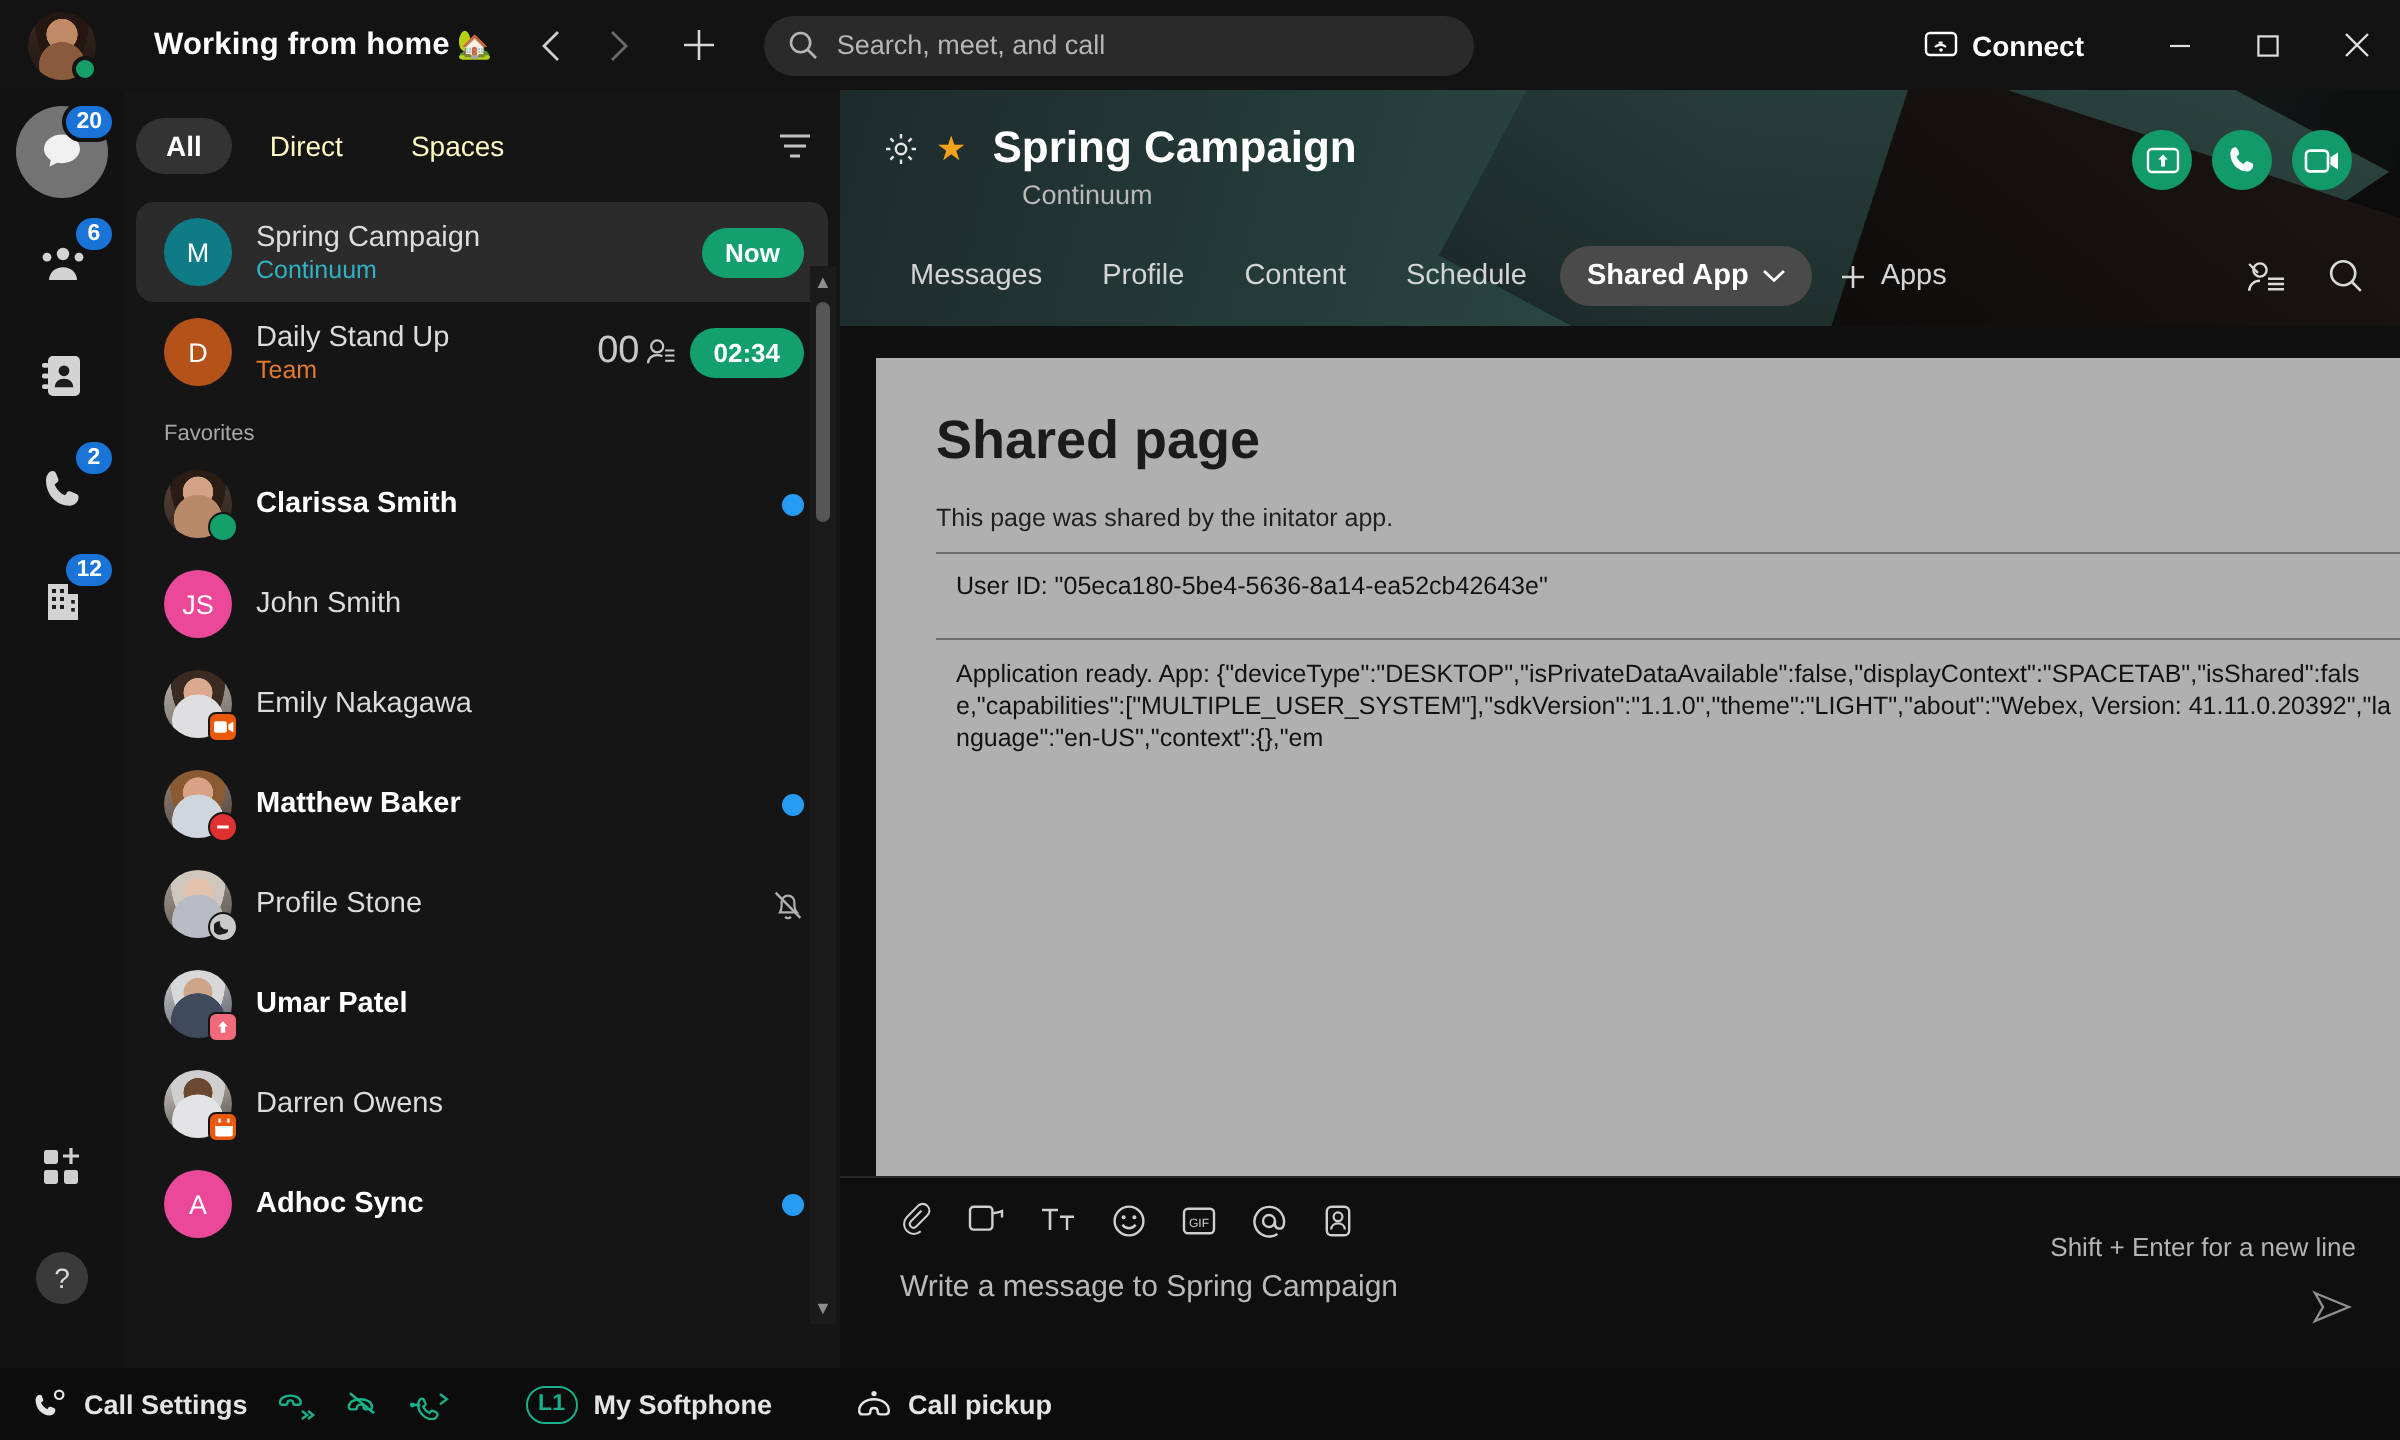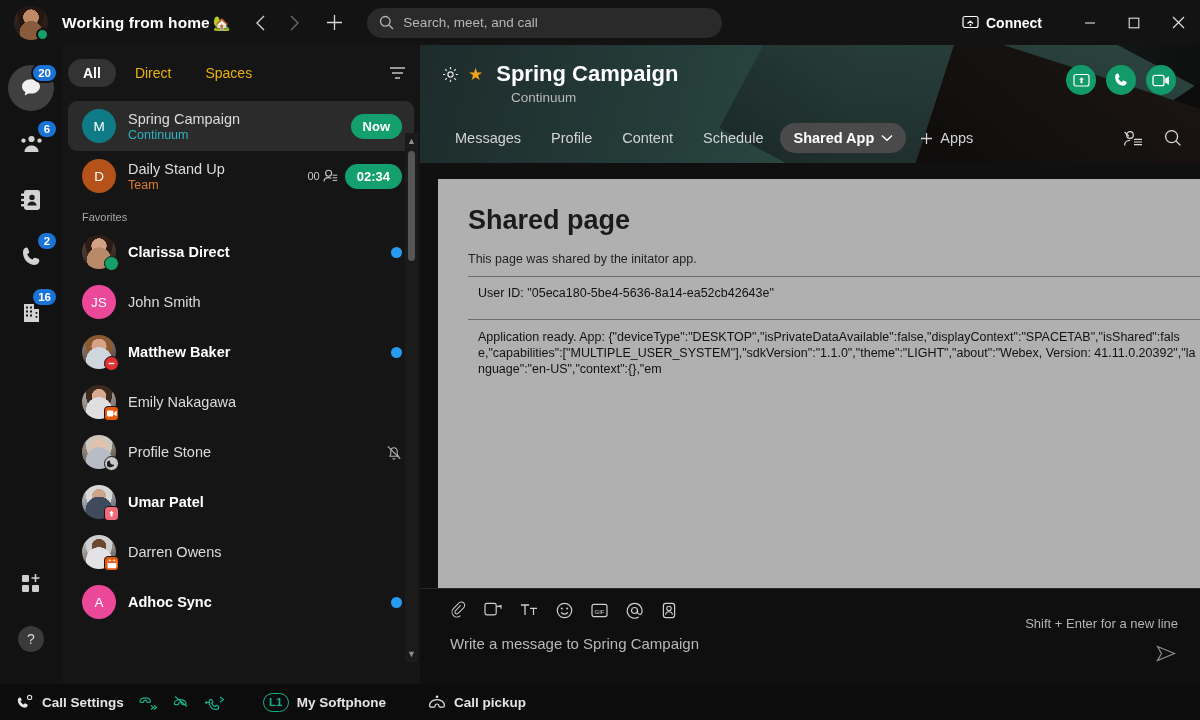--- a/index.html
+++ b/index.html
@@ -21,21 +21,21 @@
       radial-gradient(circle at 50% 78%, #8a5a3c 0 36%, rgba(0,0,0,0) 37%),
       radial-gradient(circle at 50% 33%, #c08a66 0 27%, rgba(0,0,0,0) 28%),
       radial-gradient(ellipse at 50% 18%, #241611 0 55%, rgba(0,0,0,0) 56%),
       linear-gradient(170deg,#3a2a22,#1d1512);
     overflow:hidden;
   }
   .presence-dot {
     position:absolute; right:-1px; bottom:-1px; width:13px; height:13px; border-radius:50%;
     background:#15a06a; border:2px solid #131313;
   }
-  .status-title { margin-left:14px; font-size:15.5px; font-weight:bold; color:#fff; letter-spacing:.1px; }
+  .status-title { margin-left:29px; font-size:15.5px; font-weight:bold; color:#fff; letter-spacing:.1px; }
   .status-emoji { font-size:14px; margin-left:4px; }
   .navbtns { display:flex; align-items:center; margin-left:14px; gap:4px; }
   .navbtn {
     width:30px; height:30px; display:flex; align-items:center; justify-content:center;
     color:#cfcfcf; font-size:16px; border-radius:5px;
   }
   .navbtn.dim { color:#6a6a6a; }
   .navbtn.plus { font-size:21px; color:#d8d8d8; margin-left:6px; }
   .search-box {
     width:355px; height:30px; margin-left:18px; border-radius:16px; background:#2a2a2a;
@@ -46,33 +46,33 @@
   .connect-btn { display:flex; align-items:center; gap:7px; font-size:14px; font-weight:bold; color:#fff; padding:0 10px; height:30px; }
   .wincontrols { display:flex; align-items:center; margin-left:16px; }
   .winbtn { width:44px; height:45px; display:flex; align-items:center; justify-content:center; color:#e0e0e0; }
 
   
   .body { flex:1; display:flex; min-height:0; }
 
   
   .rail { width:62px; background:#121212; display:flex; flex-direction:column; align-items:center; padding-top:8px; flex:0 0 62px; }
   .rail-item { position:relative; width:46px; height:46px; margin-bottom:10px; display:flex; align-items:center; justify-content:center; border-radius:50%; }
-  .rail-item.active { background:#404040;margin-top:12px; }
+  .rail-item.active { background:#737373; }
   .badge {
     position:absolute; top:-2px; right:-4px; min-width:22px; height:20px; padding:0 5px;
     background:#1a74d8; color:#fff; border-radius:10px; font-size:11.5px; font-weight:bold;
     display:flex; align-items:center; justify-content:center; border:2px solid #121212;
   }
   .rail-bottom { margin-top:auto; display:flex; flex-direction:column; align-items:center; padding-bottom:12px; }
   .help-circle { width:26px; height:26px; border-radius:50%; background:#3a3a3a; color:#d9d9d9; font-size:14px; display:flex; align-items:center; justify-content:center; }
 
   
   .listpane { width:358px; background:#151515; display:flex; flex-direction:column; flex:0 0 358px; position:relative; }
   .filters { height:56px; display:flex; align-items:center; padding:0 14px 0 6px; gap:4px; }
-  .chip { padding:6px 15px; border-radius:15px; font-size:14px; color:#eab308; }
+  .chip { padding:6px 15px; border-radius:15px; font-size:14px; color:#fef9c3; }
   .chip.active { background:#333; color:#fff; font-weight:bold; }
   .filter-icon { margin-left:auto; color:#c3c3c3; }
 
   .scrollarea { flex:1; overflow:hidden; position:relative; }
   .convo {
     height:50px; display:flex; align-items:center; padding:0 12px 0 14px; gap:12px;
     margin:0 6px; border-radius:9px;
   }
   .convo.selected { background:#2b2b2b; }
   .av { width:34px; height:34px; border-radius:50%; flex:0 0 34px; position:relative;
@@ -99,21 +99,21 @@
   .av-badge.cal { background:#e8590c; }
   .convo-text { flex:1; min-width:0; display:flex; flex-direction:column; justify-content:center; }
   .convo-title { font-size:14.5px; color:#dcdcdc; white-space:nowrap; overflow:hidden; text-overflow:ellipsis; }
   .convo-title.bold { font-weight:bold; color:#fff; }
   .convo-sub { font-size:12.5px; margin-top:1px; }
   .convo-sub.teal { color:#2fb3c4; }
   .convo-sub.orange { color:#e07a2f; }
   .pill { height:25px; min-width:50px; padding:0 12px; border-radius:13px; background:#13a06e;
           color:#fff; font-size:13px; font-weight:bold; display:flex; align-items:center; justify-content:center; }
   .meta { display:flex; align-items:center; gap:7px; }
-  .meta-count { font-size:11px; color:#c8c8c8; display:flex; align-items:center; gap:3px; }
+  .meta-count { font-size:19px; color:#c8c8c8; display:flex; align-items:center; gap:3px; }
   .unread-dot { width:11px; height:11px; border-radius:50%; background:#279bf2; }
   .section-label { font-size:11px; color:#a8a8a8; padding:10px 0 4px 20px; }
   .mute-icon { color:#b0b0b0; }
 
   .lscroll { position:absolute; right:2px; top:88px; bottom:22px; width:13px; background:#1b1b1b; display:flex; flex-direction:column; align-items:center; }
   .lscroll .arrow { color:#8e8e8e; font-size:9px; padding:3px 0; }
   .lscroll .track { flex:1; width:13px; position:relative; }
   .lscroll .thumb { position:absolute; top:2px; left:3px; width:7px; height:110px; border-radius:4px; background:#565656; }
 
   
@@ -290,21 +290,21 @@
                 <rect x="10" y="5.5" width="2" height="2"></rect>
                 <rect x="6" y="9.5" width="2" height="2"></rect>
                 <rect x="10" y="9.5" width="2" height="2"></rect>
                 <rect x="6" y="13.5" width="2" height="2"></rect>
                 <rect x="10" y="13.5" width="2" height="2"></rect>
                 <rect x="15.6" y="11" width="1.8" height="1.8"></rect>
                 <rect x="15.6" y="15" width="1.8" height="1.8"></rect>
               </g>
             </svg>
         </span>
-        <span class="badge">16</span>
+        <span class="badge">12</span>
       </div>
       <div class="rail-bottom">
         <div class="rail-item">
           <span>
             <svg width="24" height="24" viewBox="0 0 24 24">
                 <rect x="3" y="4" width="7" height="7" rx="1.2" fill="#cfcfcf"></rect>
                 <rect x="3" y="14" width="7" height="7" rx="1.2" fill="#cfcfcf"></rect>
                 <rect x="13" y="14" width="7" height="7" rx="1.2" fill="#cfcfcf"></rect>
                 <path d="M16.5 3v8M12.5 7h8" stroke="#cfcfcf" stroke-width="1.6"></path>
               </svg>
@@ -364,60 +364,60 @@
           </div>
         </div>
 
         <div class="section-label">Favorites</div>
 
         <div class="convo">
           <div class="av photo-a">
             <span class="av-badge green"></span>
           </div>
           <div class="convo-text">
-            <div class="convo-title bold">Clarissa Direct</div>
+            <div class="convo-title bold">Clarissa Smith</div>
           </div>
           <div class="unread-dot"></div>
         </div>
 
         <div class="convo">
           <div class="av grey">
             <span>JS</span>
           </div>
           <div class="convo-text">
             <div class="convo-title">John Smith</div>
           </div>
-        </div>
-
-        <div class="convo">
-          <div class="av photo-c">
-            <span class="av-badge dnd">
-              <svg width="9" height="9" viewBox="0 0 9 9">
-                  <path d="M1.6 4.5h5.8" stroke="#fff" stroke-width="1.5"></path>
-                </svg>
-            </span>
-          </div>
-          <div class="convo-text">
-            <div class="convo-title bold">Matthew Baker</div>
-          </div>
-          <div class="unread-dot"></div>
         </div>
 
         <div class="convo">
           <div class="av photo-b">
             <span class="av-badge video">
               <svg width="10" height="7" viewBox="0 0 10 7">
                   <rect x="0" y="0.6" width="6.4" height="5.8" rx="1.1" fill="#fff"></rect>
                   <path d="M7.2 2.2L9.7 0.8v5.4L7.2 4.8z" fill="#fff"></path>
                 </svg>
             </span>
           </div>
           <div class="convo-text">
             <div class="convo-title">Emily Nakagawa</div>
           </div>
+        </div>
+
+        <div class="convo">
+          <div class="av photo-c">
+            <span class="av-badge dnd">
+              <svg width="9" height="9" viewBox="0 0 9 9">
+                  <path d="M1.6 4.5h5.8" stroke="#fff" stroke-width="1.5"></path>
+                </svg>
+            </span>
+          </div>
+          <div class="convo-text">
+            <div class="convo-title bold">Matthew Baker</div>
+          </div>
+          <div class="unread-dot"></div>
         </div>
 
         <div class="convo">
           <div class="av photo-d">
             <span class="av-badge moon">
               <svg width="9" height="9" viewBox="0 0 9 9">
                   <path d="M7 5.6A3.2 3.2 0 013.1 1.6 3.4 3.4 0 104.5 8c1.1 0 2-.5 2.5-1.2z" fill="#1c1c1c"></path>
                 </svg>
             </span>
           </div>

